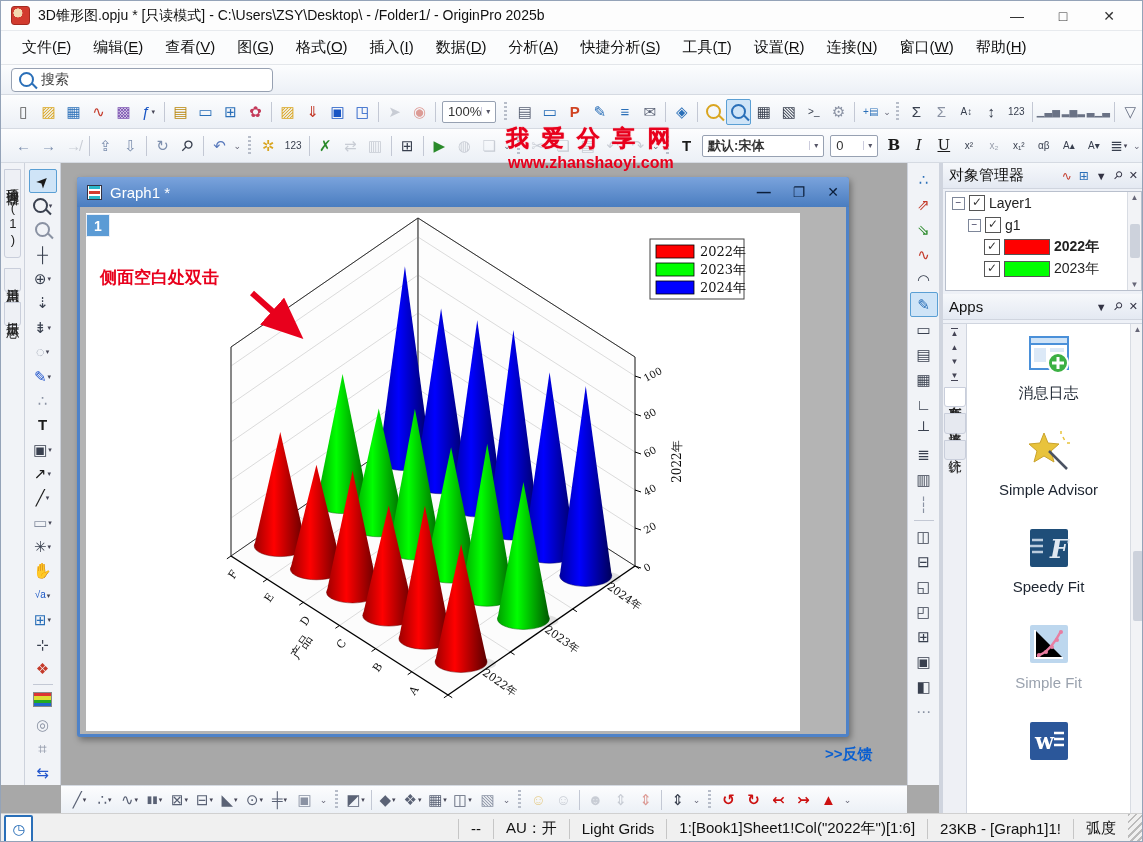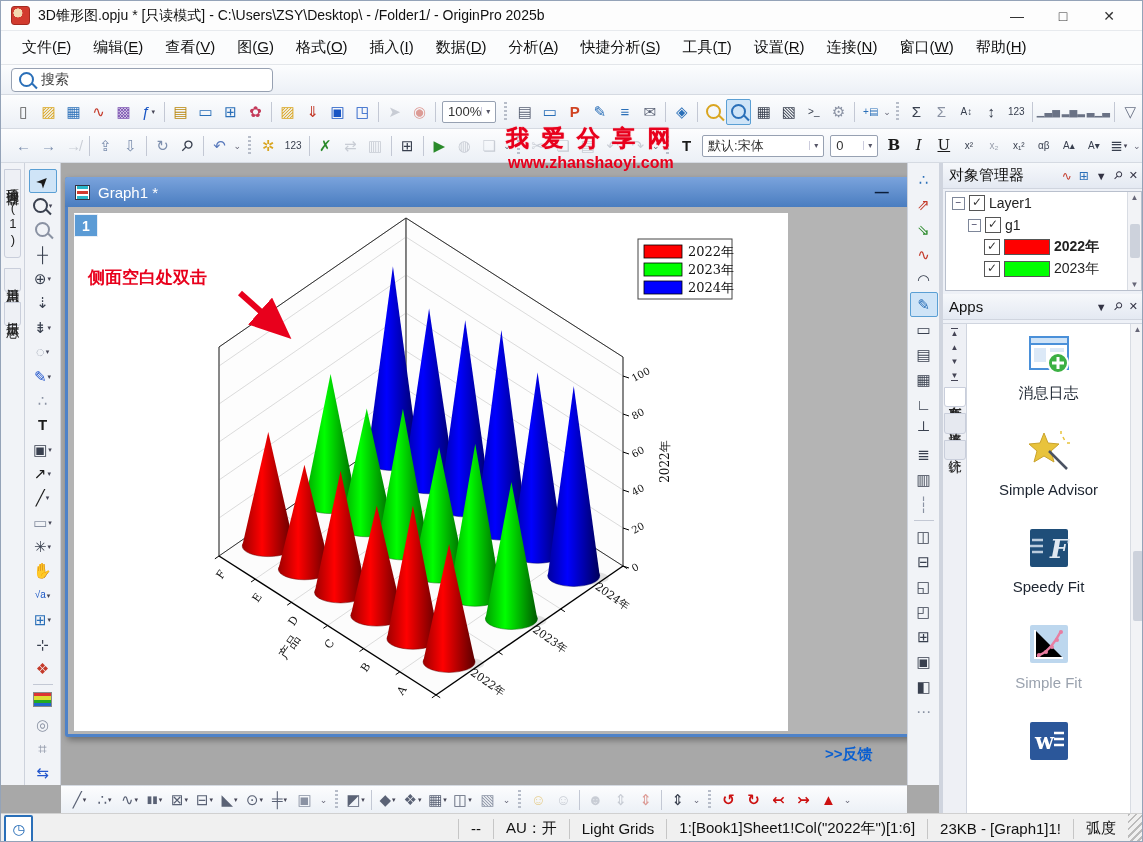--- a/index.html
+++ b/index.html
@@ -53,21 +53,21 @@
   .left-toolcol{left:24px;top:0;width:36px;height:622px;background:#f1f3f7;border-right:1px solid #cdd2dc;
         display:flex;flex-direction:column;align-items:center;padding-top:6px;box-sizing:border-box;gap:0;}
   .left-toolcol .ticon,.right-toolcol .ticon{height:23px;min-width:26px;}
   .left-toolcol .sep,.right-toolcol .sep{width:20px;height:1px;margin:3px 0;}
   .mdi{left:60px;top:0;width:846px;height:622px;background:#a8a8a8;overflow:hidden;}
   .right-toolcol{left:906px;top:0;width:32px;height:622px;background:#f1f3f7;border-left:1px solid #cdd2dc;
         display:flex;flex-direction:column;align-items:center;padding-top:4px;box-sizing:border-box;}
   .bottom-tools{left:60px;top:622px;width:846px;height:28px;display:flex;align-items:center;padding-left:6px;box-sizing:border-box;
         background:linear-gradient(#fcfdfe,#ecf0f6);border-top:1px solid #d5dae2;}
   
-  .gwin{left:4px;top:14px;width:902px;height:560px;background:#4e82c8;border-radius:3px;box-shadow:2px 3px 6px rgba(0,0,0,.35);}
+  .gwin{left:16px;top:14px;width:772px;height:560px;background:#4e82c8;border-radius:3px;box-shadow:2px 3px 6px rgba(0,0,0,.35);}
   .gtitle{height:30px;display:flex;align-items:center;gap:8px;padding:0 10px;
           background:linear-gradient(#7aa3dc,#4a7dc0);border-radius:3px 3px 0 0;color:#fff;font-size:15px;}
   .gicon{width:15px;height:15px;background:#fff;border:1px solid #334;box-sizing:border-box;
          background-image:linear-gradient(#2ab7c9 0 3px,transparent 3px 5px,#d23b2e 5px 8px,transparent 8px 10px,#2ab7c9 10px 13px);background-size:11px 13px;background-position:1px 0;background-repeat:no-repeat;}
   .gbtns{margin-left:auto;display:flex;gap:22px;color:#0b1e3a;font-weight:bold;font-size:14px;}
   .gcontent{position:absolute;left:3px;top:30px;right:3px;bottom:3px;background:#b4b4b4;overflow:hidden;}
   .gpage{position:absolute;left:6px;top:6px;width:714px;height:518px;background:#fff;}
   .badge{position:absolute;left:0;top:1px;width:22px;height:21px;background:#5b9bd5;border:1px solid #e8eef6;
          color:#fff;font-weight:bold;font-size:14px;display:flex;align-items:center;justify-content:center;}
   .feedback{left:764px;top:582px;color:#0a5fd0;font-size:15px;font-weight:bold;}
@@ -356,21 +356,21 @@
         <span class="g" style="color: rgb(154, 160, 173);">↶</span>
       </span>
       <span class="ticon dis">
         <span class="g" style="color: rgb(154, 160, 173);">↷</span>
       </span>
       <span class="chev">⌄</span>
       <span class="grip"></span>
       <span class="ticon">
         <span class="g" style="color: rgb(26, 26, 26); font-weight: bold;">T</span>
       </span>
-      <span class="combo" style="width: 146px;">
+      <span class="combo" style="width: 146px; font-weight: bold;">
         <span>默认:宋体</span>
         <span class="ca">▾</span>
       </span>
       <span class="combo" style="width: 56px;">
         <span>0</span>
         <span class="ca">▾</span>
       </span>
       <span class="ticon">
         <span class="g" style="color: rgb(26, 26, 26); font-weight: bold; font-family: &quot;DejaVu Serif&quot;, &quot;Liberation Serif&quot;, serif;">B</span>
       </span>

